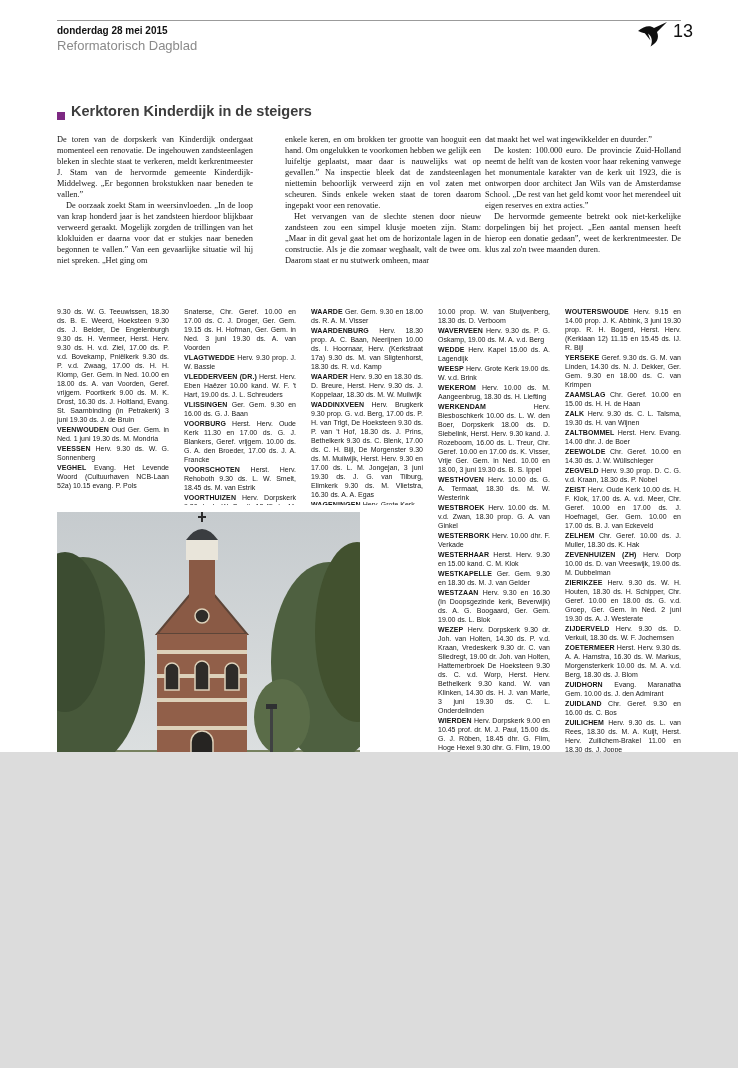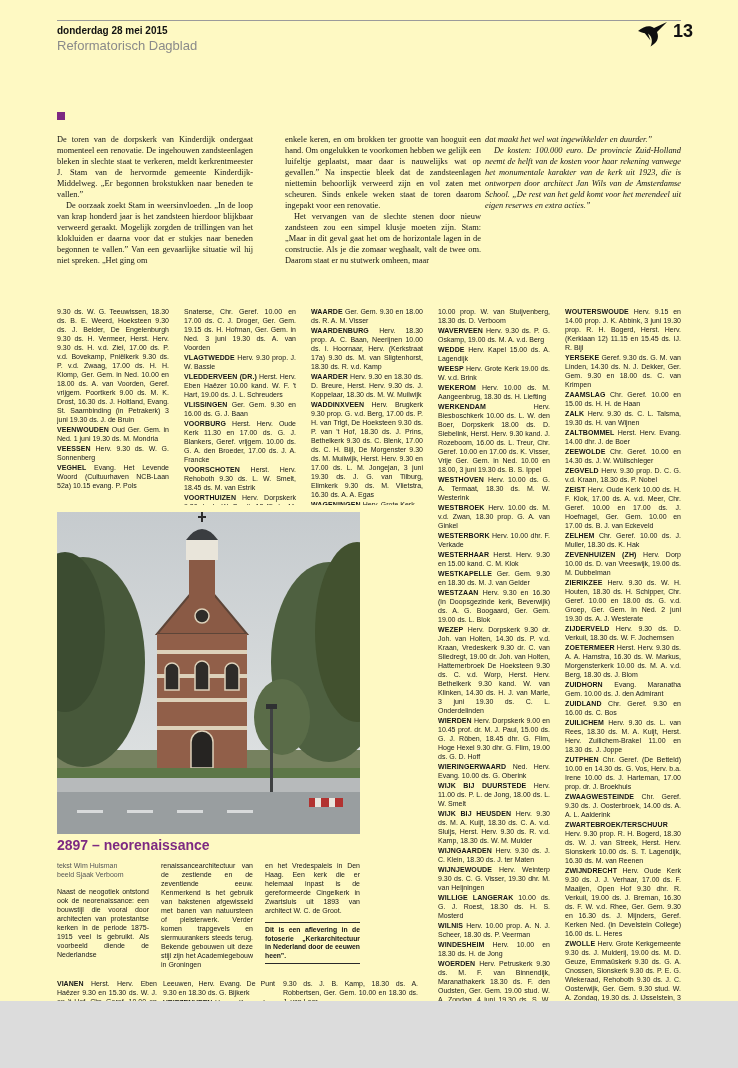--- a/index.html
+++ b/index.html
@@ -1,35 +1,35 @@
 <!DOCTYPE html>
 <html style="--accent: #7d2982;"><head>
 <meta charset="utf-8">
 <style>
   :root { --accent:#7d2982; --ink:#1b1b1b; --softink:#3d3d3d; }
   html,body { margin:0; padding:0; background:#dcdcdc; }
-  .page { position:relative; width:738px; height:1001px; background:#fef9c3; margin:0 auto;
+  .page { position:relative; width:738px; height:752px; background:#ffffff; margin:0 auto;
           font-family:"Liberation Sans", sans-serif; color:var(--ink); overflow:hidden; }
 
   
   .top-rule { position:absolute; left:57px; top:20px; width:624px; border-top:1px solid #9b9b9b; }
   .mh-date { position:absolute; left:57px; top:25px; font-size:10px; font-weight:bold; color:#111; }
   .mh-pub  { position:absolute; left:57px; top:38px; font-size:13px; color:#8a8a8a; }
   .mh-logo { position:absolute; left:638px; top:21px; width:30px; height:26px; }
-  .mh-page { position:absolute; left:673px; top:21px; font-size:18px; font-weight:bold; color:#111;text-align:right; }
+  .mh-page { position:absolute; left:673px; top:21px; font-size:18px; font-weight:normal; color:#111;text-align:right; }
 
   
   .kicker-sq { position:absolute; left:57px; top:112px; width:8px; height:8px; background:var(--accent); }
   .headline  { position:absolute; left:71px; top:103px; margin:0; font-size:14.5px; font-weight:bold;
                color:var(--softink); font-family:"Liberation Sans", sans-serif; }
   .art-col { position:absolute; top:134px; width:196px; font-family:"Liberation Serif", serif;
              font-size:8.4px; line-height:11px; text-align:justify; color:#141414; }
   .art-col p { margin:0; }
   .art-col p + p { text-indent:9px; }
-  .ac1 { left:57px; } .ac2 { left:285px; } .ac3 { left:485px;font-style:italic; }
+  .ac1 { left:57px; } .ac2 { left:285px; } .ac3 { left:485px; }
 
   
   .lcol { position:absolute; top:307px; font-size:7px; line-height:9px; text-align:justify; color:#161616; }
   .lcol p { margin:0 0 1px 0; }
   .lcol b { letter-spacing:.1px; }
   .lc1 { left:57px;  width:112px; max-height:198px; overflow:hidden; }
   .lc2 { left:184px; width:112px; max-height:198px; overflow:hidden; }
   .lc3 { left:311px; width:112px; max-height:198px; overflow:hidden; }
   .lc4 { left:438px; width:112px; max-height:730px; overflow:hidden; }
   .lc5 { left:565px; width:116px; max-height:726px; overflow:hidden; }
@@ -68,31 +68,33 @@
   <div class="mh-date">donderdag 28 mei 2015</div>
   <div class="mh-pub">Reformatorisch Dagblad</div>
   <div class="mh-logo">
     <svg width="30" height="26" viewBox="0 0 30 26" aria-hidden="true">
       <path d="M0 10 C6 5 12 4 16 7 L29 1 L19 11 C21.5 17 19 22 12.5 25.5 C15 20.5 14 15.5 10 12.5 L12.5 19.5 L6.8 12.2 C4 11.5 2 10.8 0 10 Z" fill="#0f0f0f"></path>
     </svg>
   </div>
   <div class="mh-page">13</div>
 
   <div class="kicker-sq"></div>
+  <h1 class="headline">Kerktoren Kinderdijk in de steigers</h1>
   <div class="art-col ac1">
       <p>De toren van de dorpskerk van Kinderdijk ondergaat momenteel een renovatie. De ingehouwen zandsteenlagen bleken in slechte staat te verkeren, meldt kerkrentmeester J. Stam van de hervormde gemeente Kinderdijk-Middelweg. „Er begonnen brokstukken naar beneden te vallen.”</p>
       <p>De oorzaak zoekt Stam in weersinvloeden. „In de loop van krap honderd jaar is het zandsteen hierdoor blijkbaar verweerd geraakt. Mogelijk zorgden de trillingen van het klokluiden er daarna voor dat er stukjes naar beneden begonnen te vallen.” Van een gevaarlijke situatie wil hij niet spreken. „Het ging om</p>
     </div>
   <div class="art-col ac2">
       <p>enkele keren, en om brokken ter grootte van hooguit een hand. Om ongelukken te voorkomen hebben we gelijk een luifeltje geplaatst, maar daar is nauwelijks wat op gevallen.” Na inspectie bleek dat de zandsteenlagen niettemin behoorlijk verweerd zijn en vol zaten met scheuren. Sinds enkele weken staat de toren daarom ingepakt voor een renovatie.</p>
       <p>Het vervangen van de slechte stenen door nieuw zandsteen zou een simpel klusje moeten zijn. Stam: „Maar in dit geval gaat het om de horizontale lagen in de constructie. Als je die zomaar weghaalt, valt de twee om. Daarom staat er nu stutwerk omheen, maar</p>
     </div>
   <div class="art-col ac3">
       <p>dat maakt het wel wat ingewikkelder en duurder.”</p>
       <p>De kosten: 100.000 euro. De provincie Zuid-Holland neemt de helft van de kosten voor haar rekening vanwege het monumentale karakter van de kerk uit 1923, die is ontworpen door architect Jan Wils van de Amsterdamse School. „De rest van het geld komt voor het merendeel uit eigen reserves en extra acties.”</p>
+      <p>De hervormde gemeente betrekt ook niet-kerkelijke dorpelingen bij het project. „Een aantal mensen heeft hierop een donatie gedaan”, weet de kerkrentmeester. De klus zal zo'n twee maanden duren.</p>
     </div>
 
   <div class="lcol lc1">
       <p>9.30 ds. W. G. Teeuwissen, 18.30 ds. B. E. Weerd, Hoeksteen 9.30 ds. J. Belder, De Engelenburgh 9.30 ds. H. Vermeer, Herst. Herv. 9.30 ds. H. v.d. Ziel, 17.00 ds. P. v.d. Bovekamp, Pniëlkerk 9.30 ds. P. v.d. Zwaag, 17.00 ds. H. H. Klomp, Ger. Gem. in Ned. 10.00 en 18.00 ds. A. van Voorden, Geref. vrijgem. Poortkerk 9.00 ds. M. K. Drost, 16.30 ds. J. Holtland, Evang. St. Saambinding (in Petrakerk) 3 juni 19.30 ds. J. de Bruin</p>
       <p><b>VEENWOUDEN </b>Oud Ger. Gem. in Ned. 1 juni 19.30 ds. M. Mondria</p>
       <p><b>VEESSEN </b>Herv. 9.30 ds. W. G. Sonnenberg</p>
       <p><b>VEGHEL </b>Evang. Het Levende Woord (Cultuurhaven NCB-Laan 52a) 10.15 evang. P. Pols</p>
     </div>
   <div class="lcol lc2">
       <p>Snaterse, Chr. Geref. 10.00 en 17.00 ds. C. J. Droger, Ger. Gem. 19.15 ds. H. Hofman, Ger. Gem. in Ned. 3 juni 19.30 ds. A. van Voorden</p>

